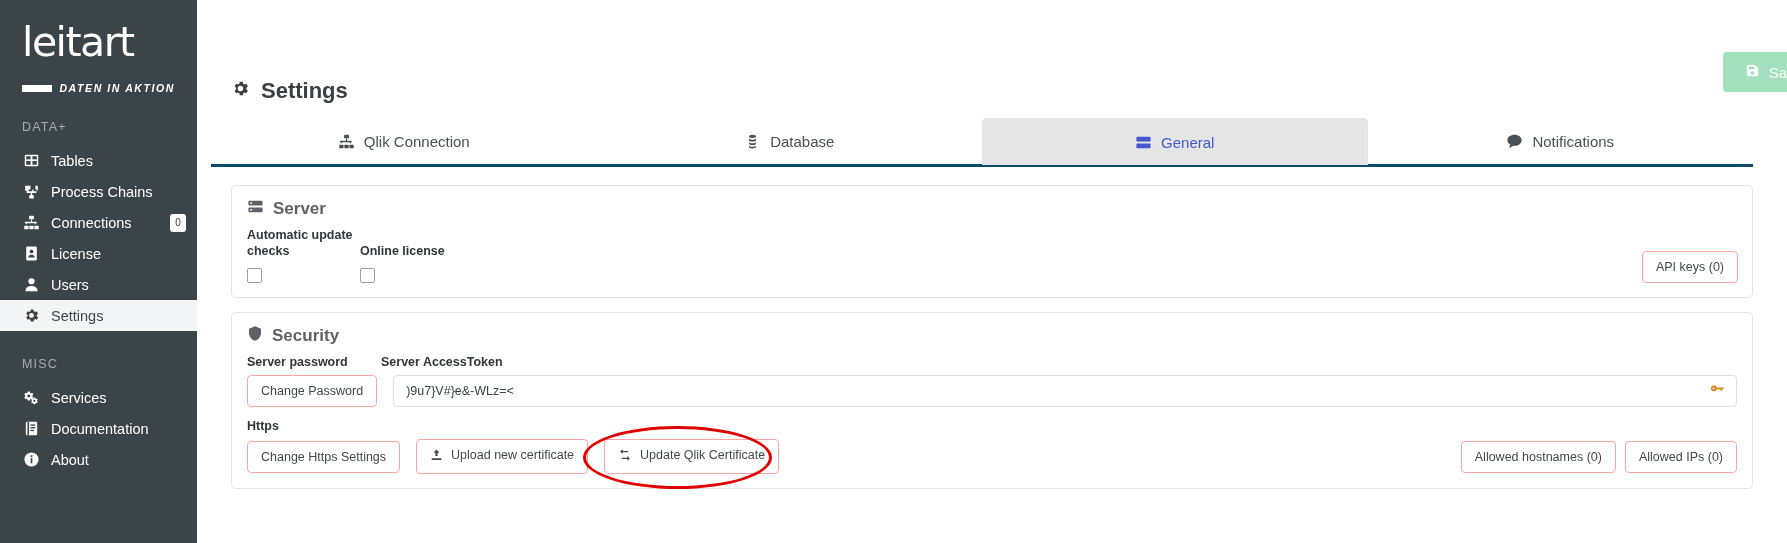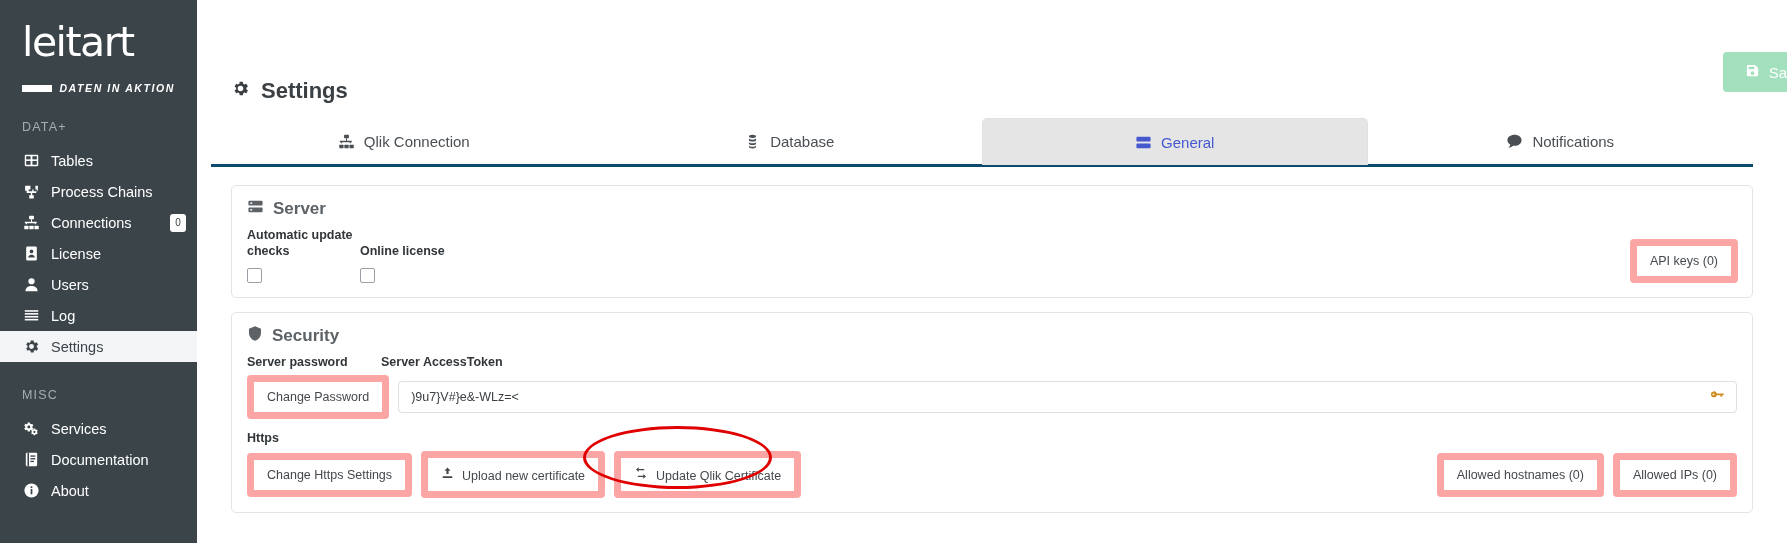--- a/index.html
+++ b/index.html
@@ -117,33 +117,33 @@
   .cols { display: flex; align-items: flex-start; }
   .col-a { width: 113px; }
   .col-b { flex: 1; }
   .chk {
     width: 15px; height: 15px; border: 1px solid #9aa0a6;
     border-radius: 2px; background: #fff; margin-top: 9px; cursor: pointer;
   }
   .panel-right-abs { position: absolute; right: 14px; }
 
   .btn {
-    background: #ffffff; border: 7px solid #fca5a5; border-radius: 4px;
+    background: #ffffff; border: 1px solid #fca5a5; border-radius: 4px;
     font-size: 12.5px; color: #44484c; padding: 8px 13px;
     font-family: "Liberation Sans", sans-serif; cursor: pointer;
-    display: inline-flex; align-items: flex-end; gap: 8px; white-space: nowrap;
+    display: inline-flex; align-items: flex-start; gap: 8px; white-space: nowrap;
     line-height: 14px;
   }
   .token-field {
     flex: 1; border: 1px solid #dcdfe3; border-radius: 4px;
     height: 32px; display: flex; align-items: center;
     justify-content: space-between; padding: 0 11px 0 12px;
     font-size: 12.5px; color: #3b4044; background: #fff;
   }
-  .row { display: flex; align-items: center; gap: 9px; }
+  .row { display: flex; align-items: center; gap: 16px; }
 
   .ellipse {
     position: absolute; border: 3px solid #e00000;
     border-radius: 50%; pointer-events: none; z-index: 40;
   }
 </style>
 </head>
 <body>
 
 <div class="app">
@@ -202,31 +202,20 @@
           <span class="nav-label">License</span>
         </div>
         <div class="nav-item">
           <span class="nav-ico">
             <svg width="17" height="17" viewBox="0 0 24 24" fill="#ffffff">
               <circle cx="12" cy="7.4" r="4.4"></circle>
               <path d="M3.4 21.5c0-4.6 3.9-7.3 8.6-7.3s8.6 2.7 8.6 7.3Z"></path>
             </svg>
           </span>
           <span class="nav-label">Users</span>
-        </div>
-        <div class="nav-item">
-          <span class="nav-ico">
-            <svg width="17" height="17" viewBox="0 0 24 24" fill="#ffffff">
-              <rect x="2.5" y="4.5" width="19" height="2.2"></rect>
-              <rect x="2.5" y="8.6" width="19" height="2.2"></rect>
-              <rect x="2.5" y="12.7" width="19" height="2.2"></rect>
-              <rect x="2.5" y="16.8" width="19" height="2.2"></rect>
-            </svg>
-          </span>
-          <span class="nav-label">Log</span>
         </div>
         <div class="nav-item active">
           <span class="nav-ico">
             <svg width="17" height="17" viewBox="0 0 24 24" fill="#3b4448">
               <path d="M19.4 13a7.6 7.6 0 0 0 0-2l2-1.5-2-3.4-2.4 1a7.6 7.6 0 0 0-1.7-1l-.4-2.6h-4l-.3 2.6c-.6.2-1.2.6-1.8 1l-2.3-1-2 3.4L6.5 11a7.6 7.6 0 0 0 0 2l-2 1.5 2 3.4 2.4-1c.5.4 1.1.8 1.7 1l.4 2.6h4l.3-2.6c.6-.2 1.2-.6 1.8-1l2.3 1 2-3.4-2-1.5ZM12 15.5A3.5 3.5 0 1 1 15.5 12 3.5 3.5 0 0 1 12 15.5Z"></path>
             </svg>
           </span>
           <span class="nav-label">Settings</span>
         </div>
         <div class="sect-label">MISC</div>

